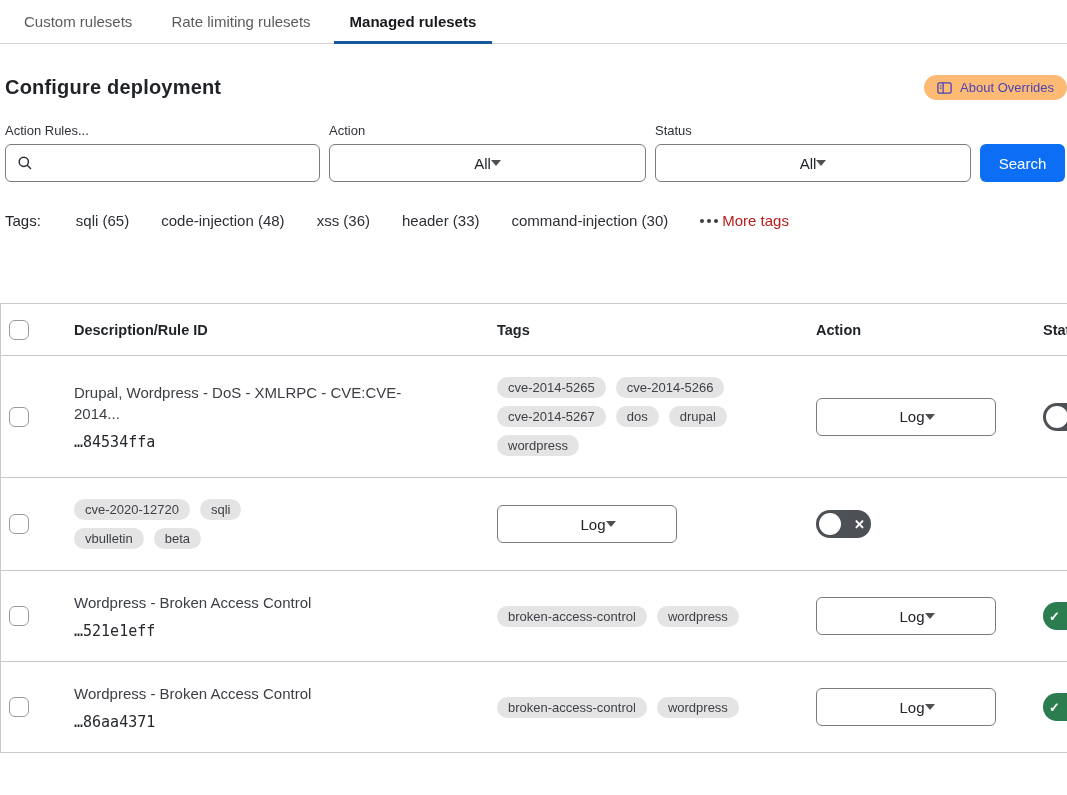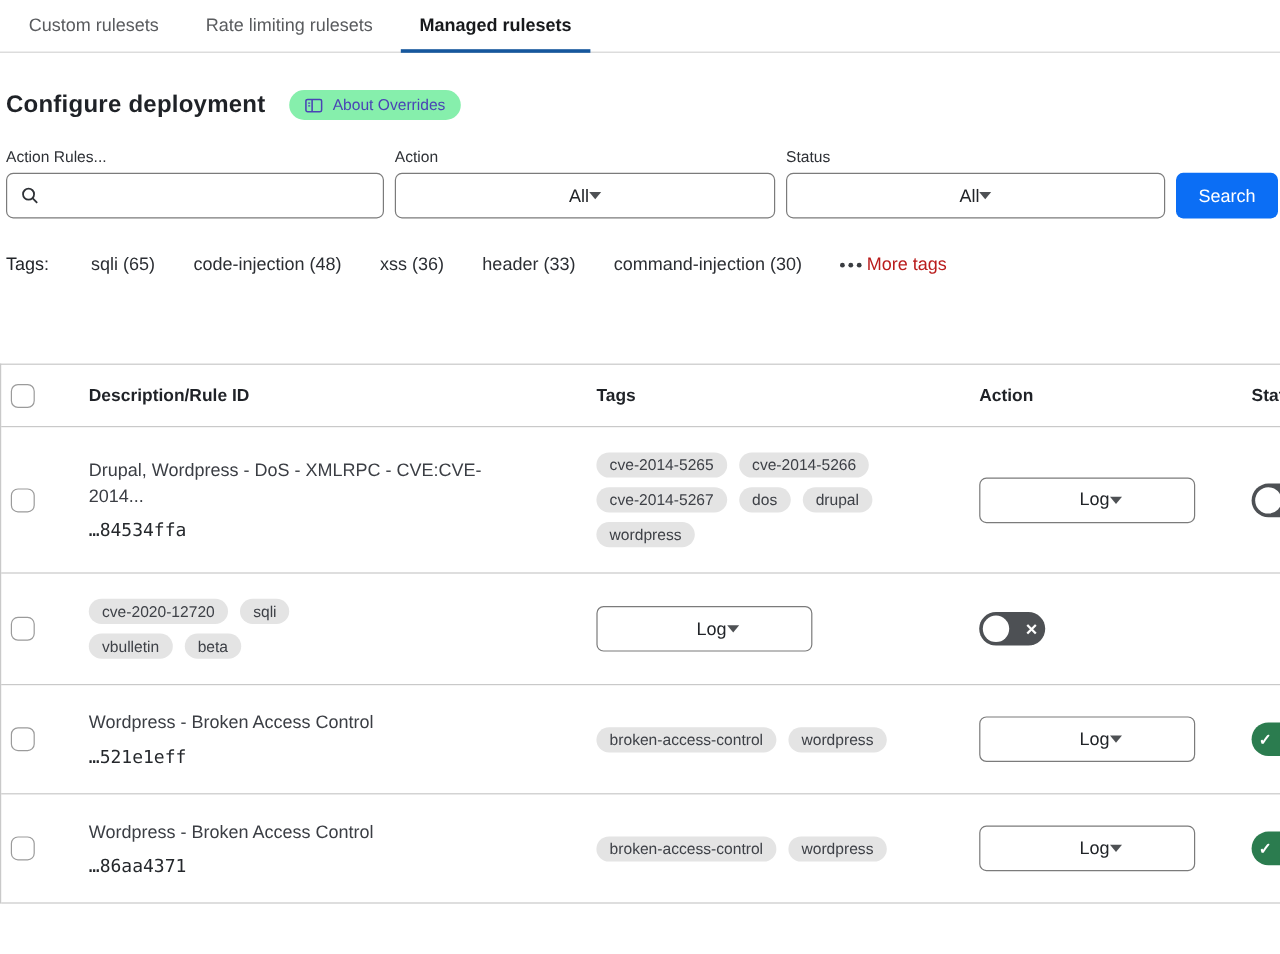--- a/index.html
+++ b/index.html
@@ -30,26 +30,26 @@
     white-space: nowrap;
   }
   .tab.active { color: #17191c; font-weight: 700; }
   .tab.active::after {
     content: "";
     position: absolute; left: 0; right: 0; bottom: -1px;
     height: 3px; background: #16579d;
   }
 
   
-  .heading-row { display: flex; align-items: center; margin: 31px 0 0 5px; }
+  .heading-row { display: flex; align-items: center; margin: 31px 0 0 5px; justify-content: space-between; }
   .page-title { font-size: 20px; font-weight: 700; color: #1f2227; margin: 0; letter-spacing: .2px; }
   .about-badge {
     margin-left: 20px;
     display: inline-flex; align-items: center; gap: 8px;
-    background: #86efac; color: #4a44b5;
+    background: #fdba74; color: #4a44b5;
     font-size: 13px;
     padding: 5px 13px; border-radius: 13px;
     cursor: pointer;
   }
 
   
   .filters { display: flex; align-items: flex-end; gap: 9px; margin: 23px 0 0 5px; }
   .field { display: flex; flex-direction: column; }
   .field-label { font-size: 13px; color: #2e3136; margin-bottom: 6px; }
   .search-box {

